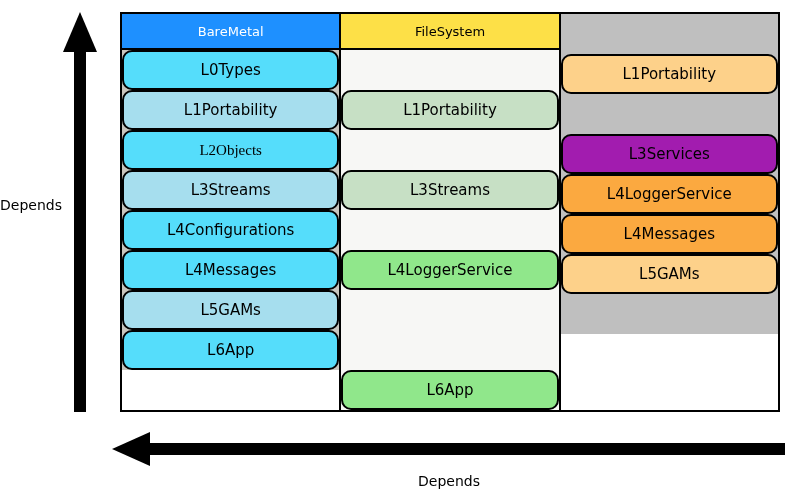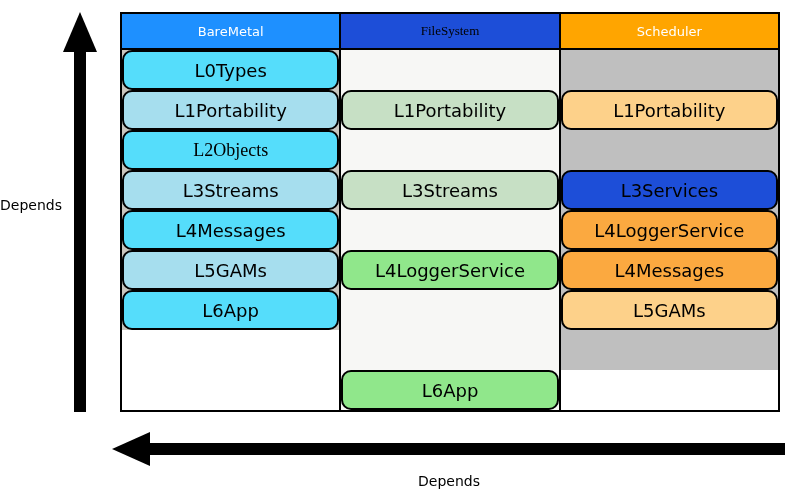--- a/index.html
+++ b/index.html
@@ -28,21 +28,21 @@
     box-sizing: border-box;
     display: flex; align-items: center; justify-content: center;
     font-size: 13px;
   }
   .cell { height: 40px; flex: 0 0 40px; position: relative; box-sizing: border-box; }
   .layer-box {
     position: absolute; left: 0; right: 0; top: 0; bottom: 0;
     border: 2px solid #000; border-radius: 10px;
     box-sizing: border-box;
     display: flex; align-items: center; justify-content: center;
-    font-size: 18px; color: #000;
+    font-size: 15px; color: #000;
   }
 
   
   .v-arrow-line { position: absolute; left: 74px; top: 50px; width: 12px; height: 362px; background: #000; }
   .v-arrow-head {
     position: absolute; left: 63px; top: 12px; width: 0; height: 0;
     border-left: 17px solid transparent; border-right: 17px solid transparent;
     border-bottom: 40px solid #000;
   }
   .h-arrow-line { position: absolute; left: 146px; top: 443px; width: 639px; height: 12px; background: #000; }
@@ -72,58 +72,60 @@
         <div class="cell" style="background: rgb(200, 197, 190);">
           <div class="layer-box" style="background: rgb(166, 222, 238);">L1Portability</div>
         </div>
         <div class="cell" style="background: rgb(200, 197, 190); font-family: Liberation Serif, serif;">
           <div class="layer-box" style="background: rgb(85, 221, 251);">L2Objects</div>
         </div>
         <div class="cell" style="background: rgb(200, 197, 190);">
           <div class="layer-box" style="background: rgb(166, 222, 238);">L3Streams</div>
         </div>
         <div class="cell" style="background: rgb(200, 197, 190);">
+          <div class="layer-box" style="background: rgb(85, 221, 251);">L4Configurations</div>
+        </div>
+        <div class="cell" style="background: rgb(200, 197, 190);">
           <div class="layer-box" style="background: rgb(85, 221, 251);">L4Messages</div>
         </div>
         <div class="cell" style="background: rgb(200, 197, 190);">
           <div class="layer-box" style="background: rgb(166, 222, 238);">L5GAMs</div>
         </div>
         <div class="cell" style="background: rgb(200, 197, 190);">
           <div class="layer-box" style="background: rgb(85, 221, 251);">L6App</div>
         </div>
       </div>
       <div class="col">
-        <div class="header-cell" style="background: #1d4ed8; color: rgb(0, 0, 0); font-family: Liberation Serif, serif;">FileSystem</div>
+        <div class="header-cell" style="background: #fde047; color: rgb(0, 0, 0);">FileSystem</div>
         <div class="cell" style="background: rgb(247, 247, 245);"></div>
         <div class="cell" style="background: rgb(247, 247, 245);">
           <div class="layer-box" style="background: rgb(199, 224, 197);">L1Portability</div>
         </div>
         <div class="cell" style="background: rgb(247, 247, 245);"></div>
         <div class="cell" style="background: rgb(247, 247, 245);">
           <div class="layer-box" style="background: rgb(199, 224, 197);">L3Streams</div>
         </div>
         <div class="cell" style="background: rgb(247, 247, 245);"></div>
         <div class="cell" style="background: rgb(247, 247, 245);">
           <div class="layer-box" style="background: rgb(144, 231, 139);">L4LoggerService</div>
         </div>
         <div class="cell" style="background: rgb(247, 247, 245);"></div>
         <div class="cell" style="background: rgb(247, 247, 245);"></div>
         <div class="cell" style="background: rgb(247, 247, 245);">
           <div class="layer-box" style="background: rgb(144, 231, 139);">L6App</div>
         </div>
       </div>
       <div class="col">
-        <div class="header-cell" style="background: rgb(255, 165, 0); color: rgb(255, 255, 255);">Scheduler</div>
         <div class="cell" style="background: rgb(191, 191, 191);"></div>
         <div class="cell" style="background: rgb(191, 191, 191);">
           <div class="layer-box" style="background: rgb(253, 209, 138);">L1Portability</div>
         </div>
         <div class="cell" style="background: rgb(191, 191, 191);"></div>
         <div class="cell" style="background: rgb(191, 191, 191);">
-          <div class="layer-box" style="background: #1d4ed8;">L3Services</div>
+          <div class="layer-box" style="background: #a21caf;">L3Services</div>
         </div>
         <div class="cell" style="background: rgb(191, 191, 191);">
           <div class="layer-box" style="background: rgb(251, 169, 64);">L4LoggerService</div>
         </div>
         <div class="cell" style="background: rgb(191, 191, 191);">
           <div class="layer-box" style="background: rgb(251, 169, 64);">L4Messages</div>
         </div>
         <div class="cell" style="background: rgb(191, 191, 191);">
           <div class="layer-box" style="background: rgb(253, 209, 138);">L5GAMs</div>
         </div>

